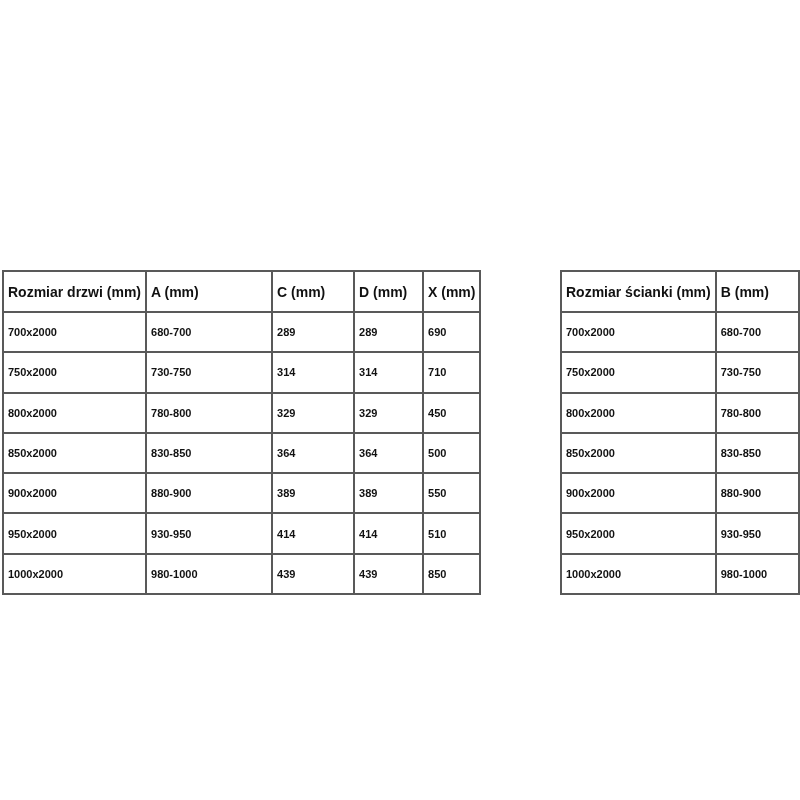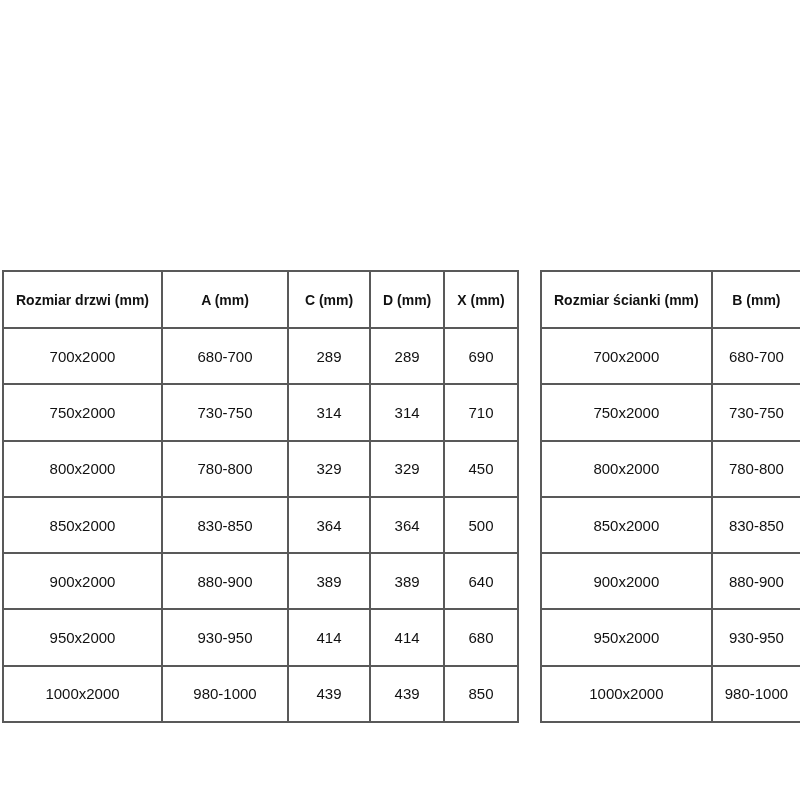--- a/index.html
+++ b/index.html
@@ -19,42 +19,42 @@
   }
   table.spec {
     position: absolute;
     border-collapse: collapse;
     table-layout: fixed;
     background: #ffffff;
     color: #111111;
   }
   table.spec th, table.spec td {
     border: 2px solid #595959;
-    text-align: center;
+    text-align: left;
     vertical-align: middle;
-    padding: 12px;
+    padding: 4px;
     white-space: nowrap;
     overflow: hidden;
   }
   table.spec th {
     font-size: 14px;
     font-weight: bold;
     height: 31px;
   }
   table.spec td {
-    font-size: 15px;
-    font-weight: normal;
+    font-size: 11px;
+    font-weight: bold;
     height: 30.3px;
   }
   #doors-table {
     left: 2px;
     top: 270px;
   }
   #walls-table {
-    left: 540px;
+    left: 560px;
     top: 270px;
   }
 </style>
 </head>
 <body>
 
 <div class="canvas">
 
   <table class="spec" id="doors-table">
     <colgroup>
@@ -100,28 +100,28 @@
           <td>830-850</td>
           <td>364</td>
           <td>364</td>
           <td>500</td>
         </tr>
         <tr>
           <td>900x2000</td>
           <td>880-900</td>
           <td>389</td>
           <td>389</td>
-          <td>640</td>
+          <td>550</td>
         </tr>
         <tr>
           <td>950x2000</td>
           <td>930-950</td>
           <td>414</td>
           <td>414</td>
-          <td>680</td>
+          <td>510</td>
         </tr>
         <tr>
           <td>1000x2000</td>
           <td>980-1000</td>
           <td>439</td>
           <td>439</td>
           <td>850</td>
         </tr>
       </tbody>
     </table>

